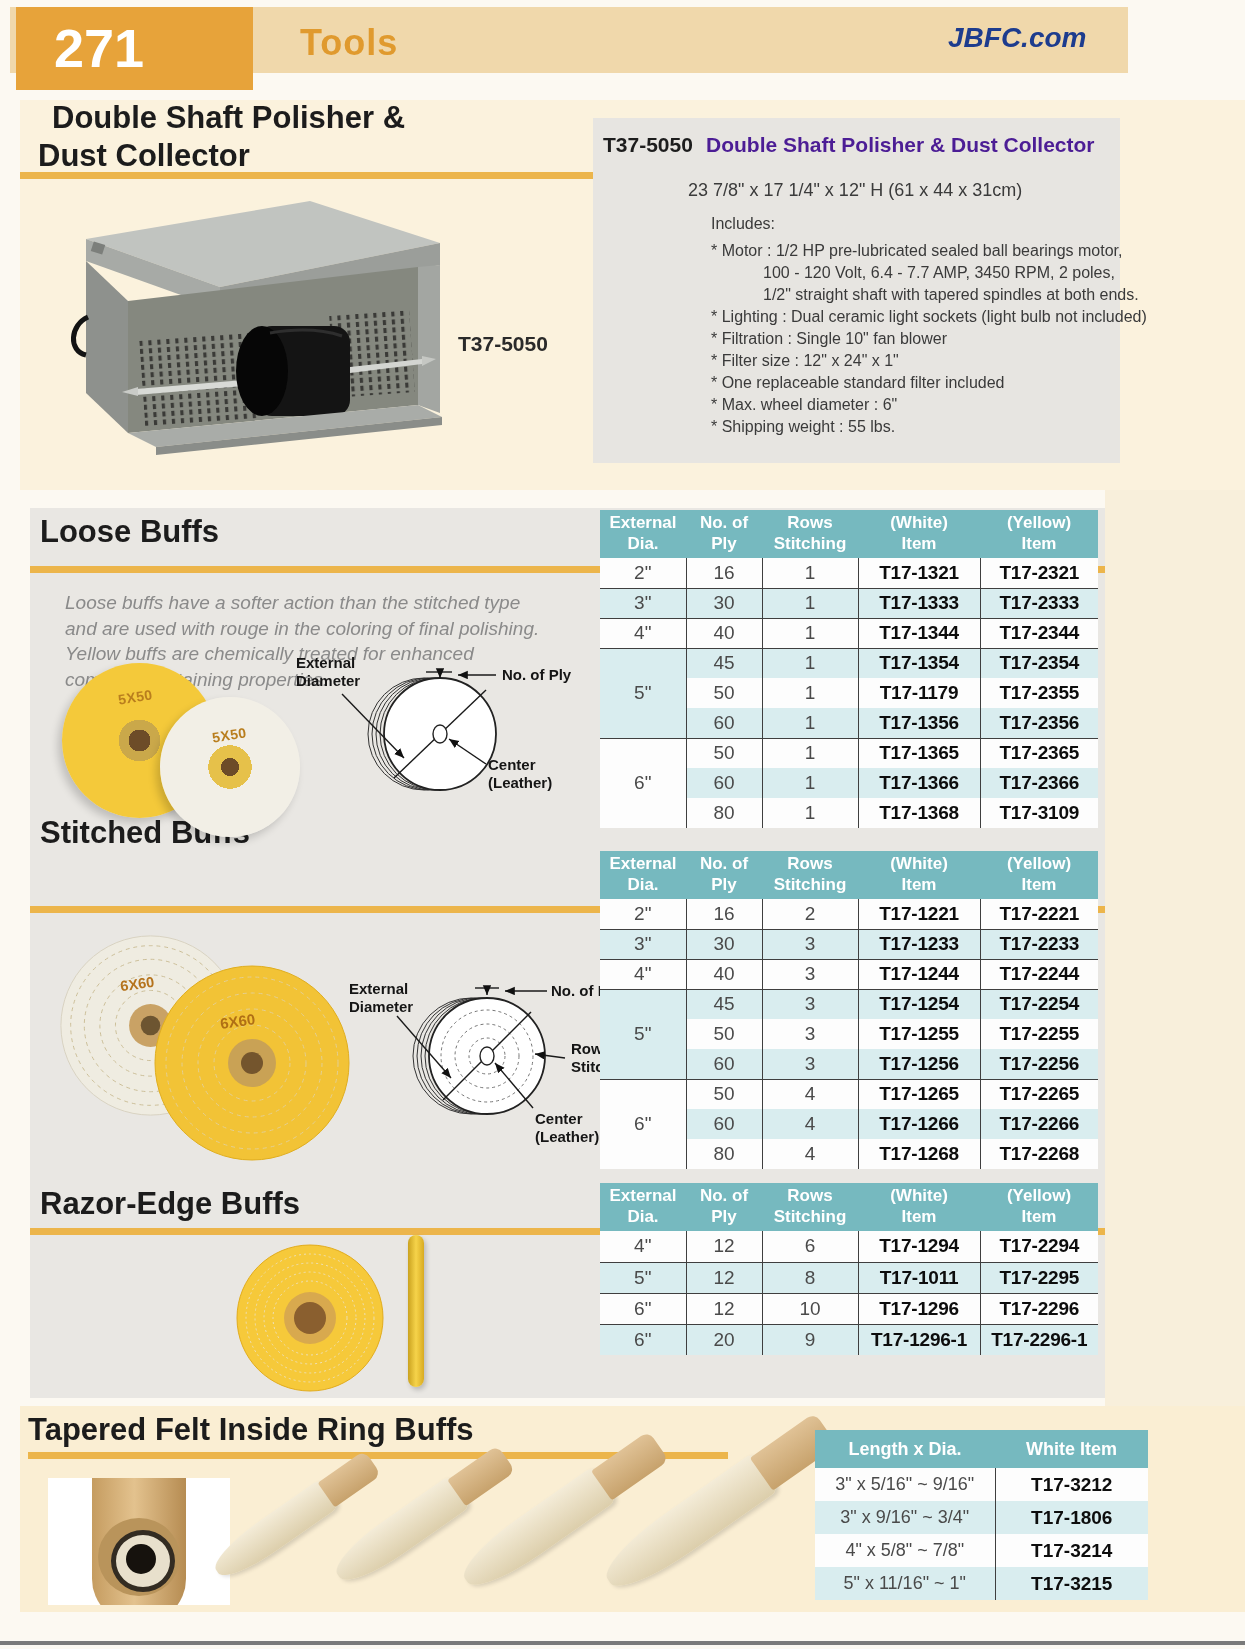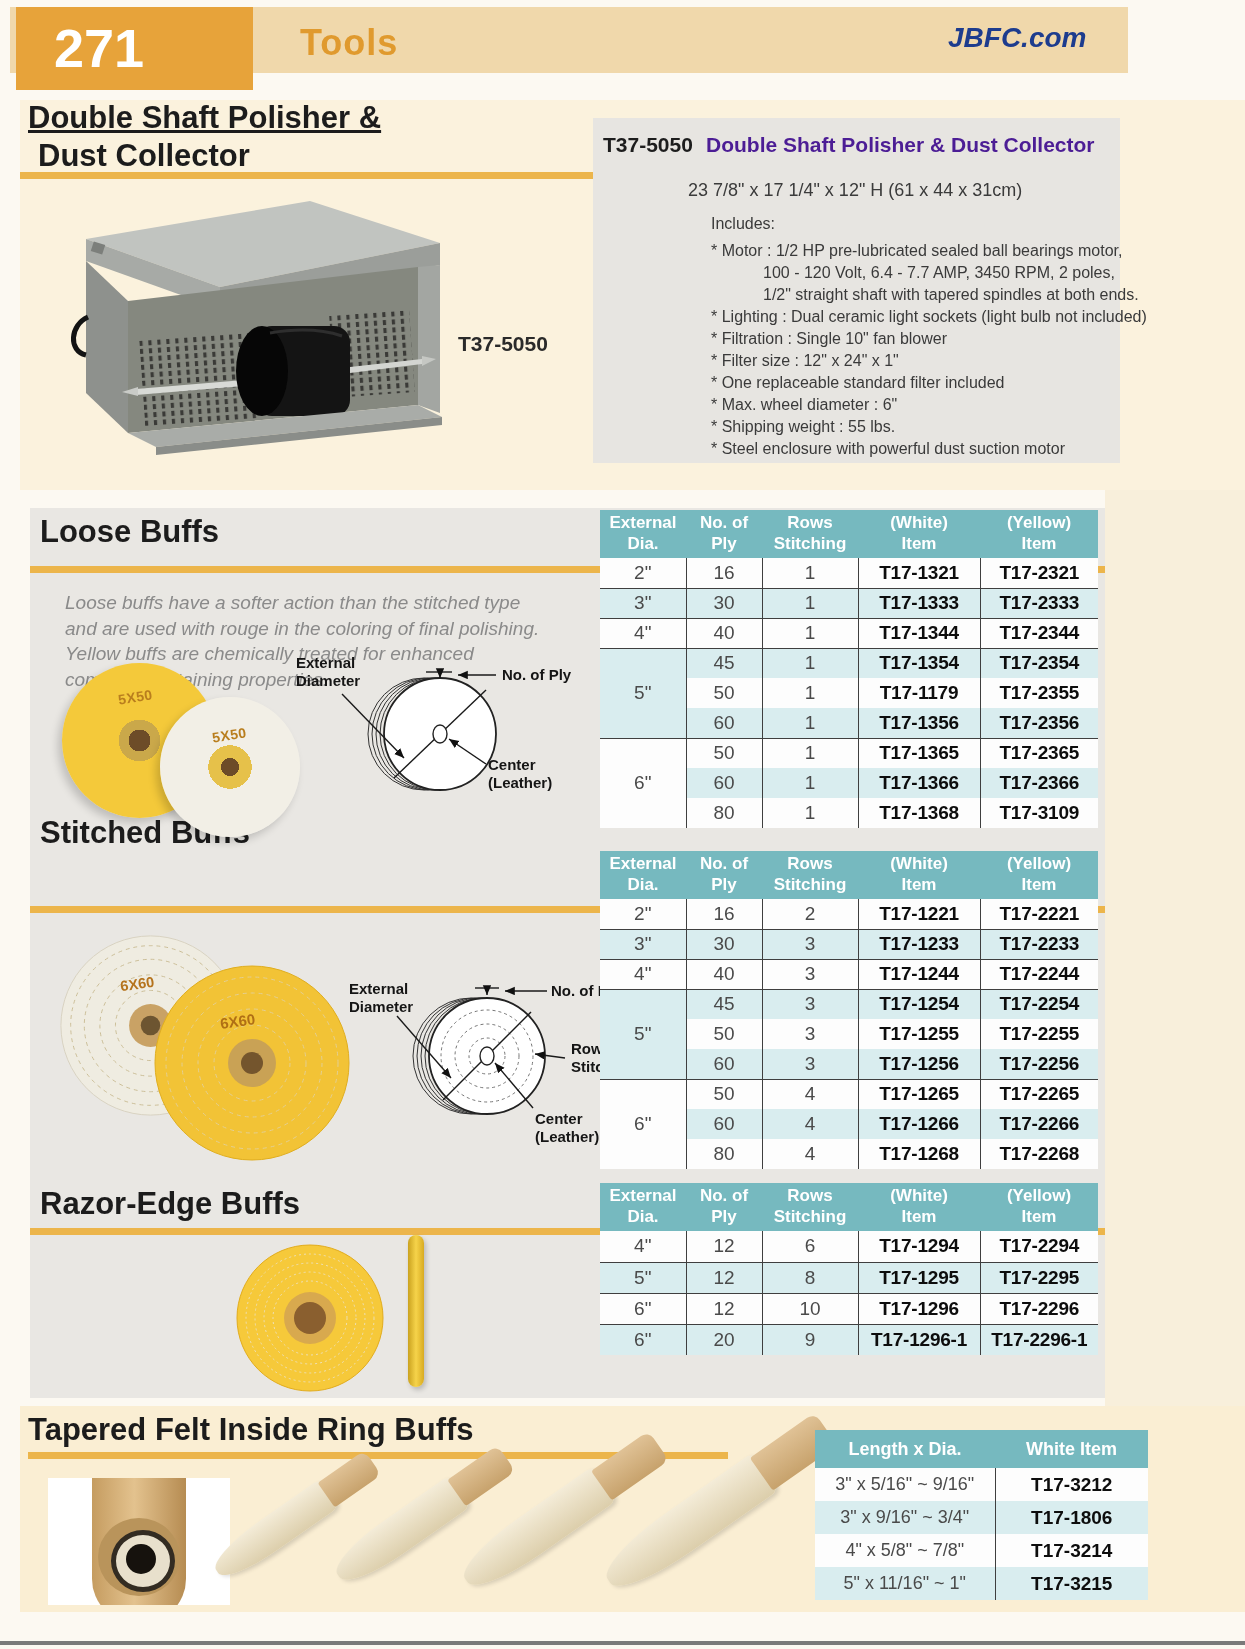--- a/index.html
+++ b/index.html
@@ -106,21 +106,21 @@
   <div class="bg-tapered"></div>
   <div class="bottom-rule"></div>
 
   <div class="topbar"></div>
   <div class="pagenum-box">
     <span class="pagenum">271</span>
   </div>
   <div class="tools-label">Tools</div>
   <div class="site-label">JBFC.com</div>
 
-  <div class="h-title" style="left:28px;top:100px;text-decoration:underline;">Double Shaft Polisher &amp;</div>
+  <div class="h-title" style="left:52px;top:100px;">Double Shaft Polisher &amp;</div>
   <div class="h-title" style="left:38px;top:138px;">Dust Collector</div>
   <div class="rule" style="left:20px;top:172px;width:573px;"></div>
 
   <svg class="abs" style="left:70px;top:185px;" width="385" height="270" viewBox="0 0 385 270">
     <defs>
       <pattern id="vent" width="9" height="8" patternUnits="userSpaceOnUse">
         <rect x="0" y="0" width="3.2" height="5" fill="#3a3a37"></rect>
       </pattern>
     </defs>
     <polygon points="16,54 240,16 370,58 150,102" fill="#c1c4c0"></polygon>
@@ -153,21 +153,20 @@
     <div class="spec-list">
         <div class="spec-line">* Motor : 1/2 HP pre-lubricated sealed ball bearings motor,</div>
         <div class="spec-line indent">100 - 120 Volt, 6.4 - 7.7 AMP, 3450 RPM, 2 poles,</div>
         <div class="spec-line indent">1/2" straight shaft with tapered spindles at both ends.</div>
         <div class="spec-line">* Lighting : Dual ceramic light sockets (light bulb not included)</div>
         <div class="spec-line">* Filtration : Single 10" fan blower</div>
         <div class="spec-line">* Filter size : 12" x 24" x 1"</div>
         <div class="spec-line">* One replaceable standard filter included</div>
         <div class="spec-line">* Max. wheel diameter : 6"</div>
         <div class="spec-line">* Shipping weight : 55 lbs.</div>
-        <div class="spec-line">* Steel enclosure with powerful dust suction motor</div>
       </div>
   </div>
 
   <div class="h-title" style="left:40px;top:514px;">Loose Buffs</div>
   <div class="rule" style="left:30px;top:566px;width:1075px;"></div>
   <div class="desc">Loose buffs have a softer action than the stitched type and are used with rouge in the coloring of final polishing. Yellow buffs are chemically treated for enhanced compound-retaining properties.</div>
 
   <div class="wheel" id="loose-yellow">
     <span class="tag" style="left:56px;top:26px;">5X50</span>
   </div>
@@ -466,21 +465,21 @@
           <td class="dia">4"</td>
           <td>12</td>
           <td>6</td>
           <td>T17-1294</td>
           <td>T17-2294</td>
         </tr>
         <tr class="alt sep">
           <td class="dia">5"</td>
           <td>12</td>
           <td>8</td>
-          <td>T17-1295</td>
+          <td>T17-1011</td>
           <td>T17-2295</td>
         </tr>
         <tr class="sep">
           <td class="dia">6"</td>
           <td>12</td>
           <td>10</td>
           <td>T17-1296</td>
           <td>T17-2296</td>
         </tr>
         <tr class="alt ">

